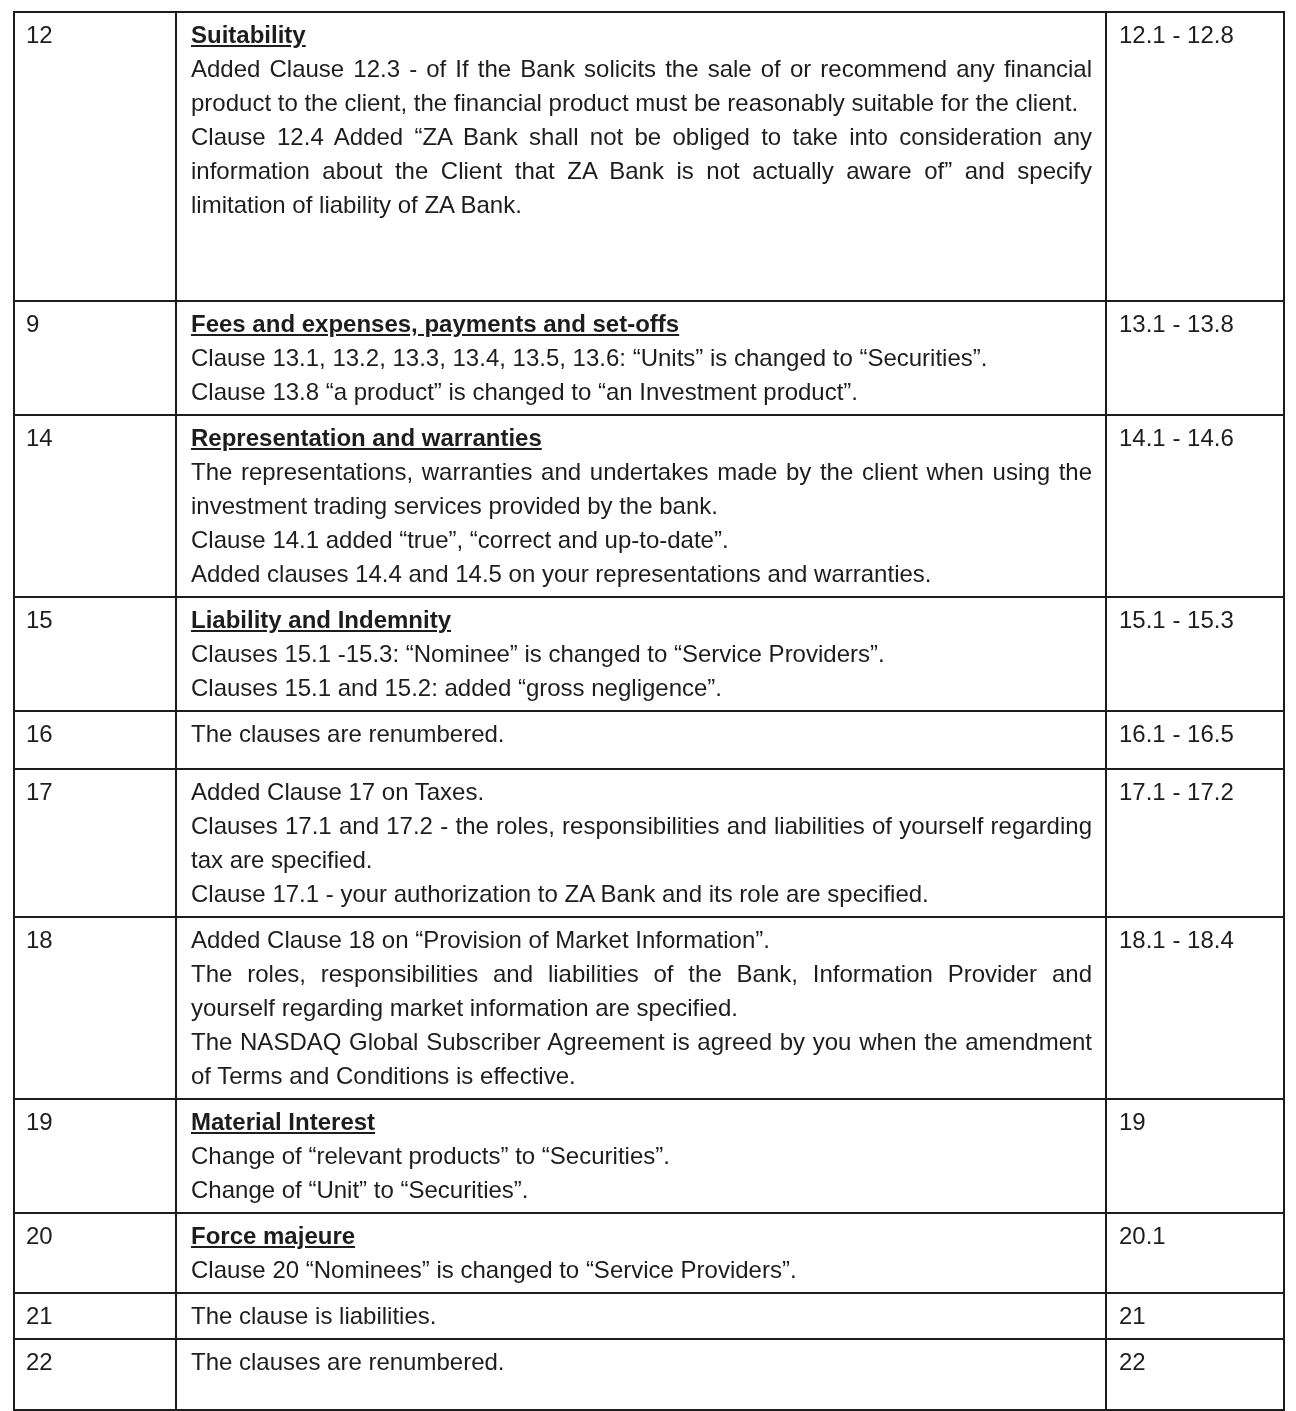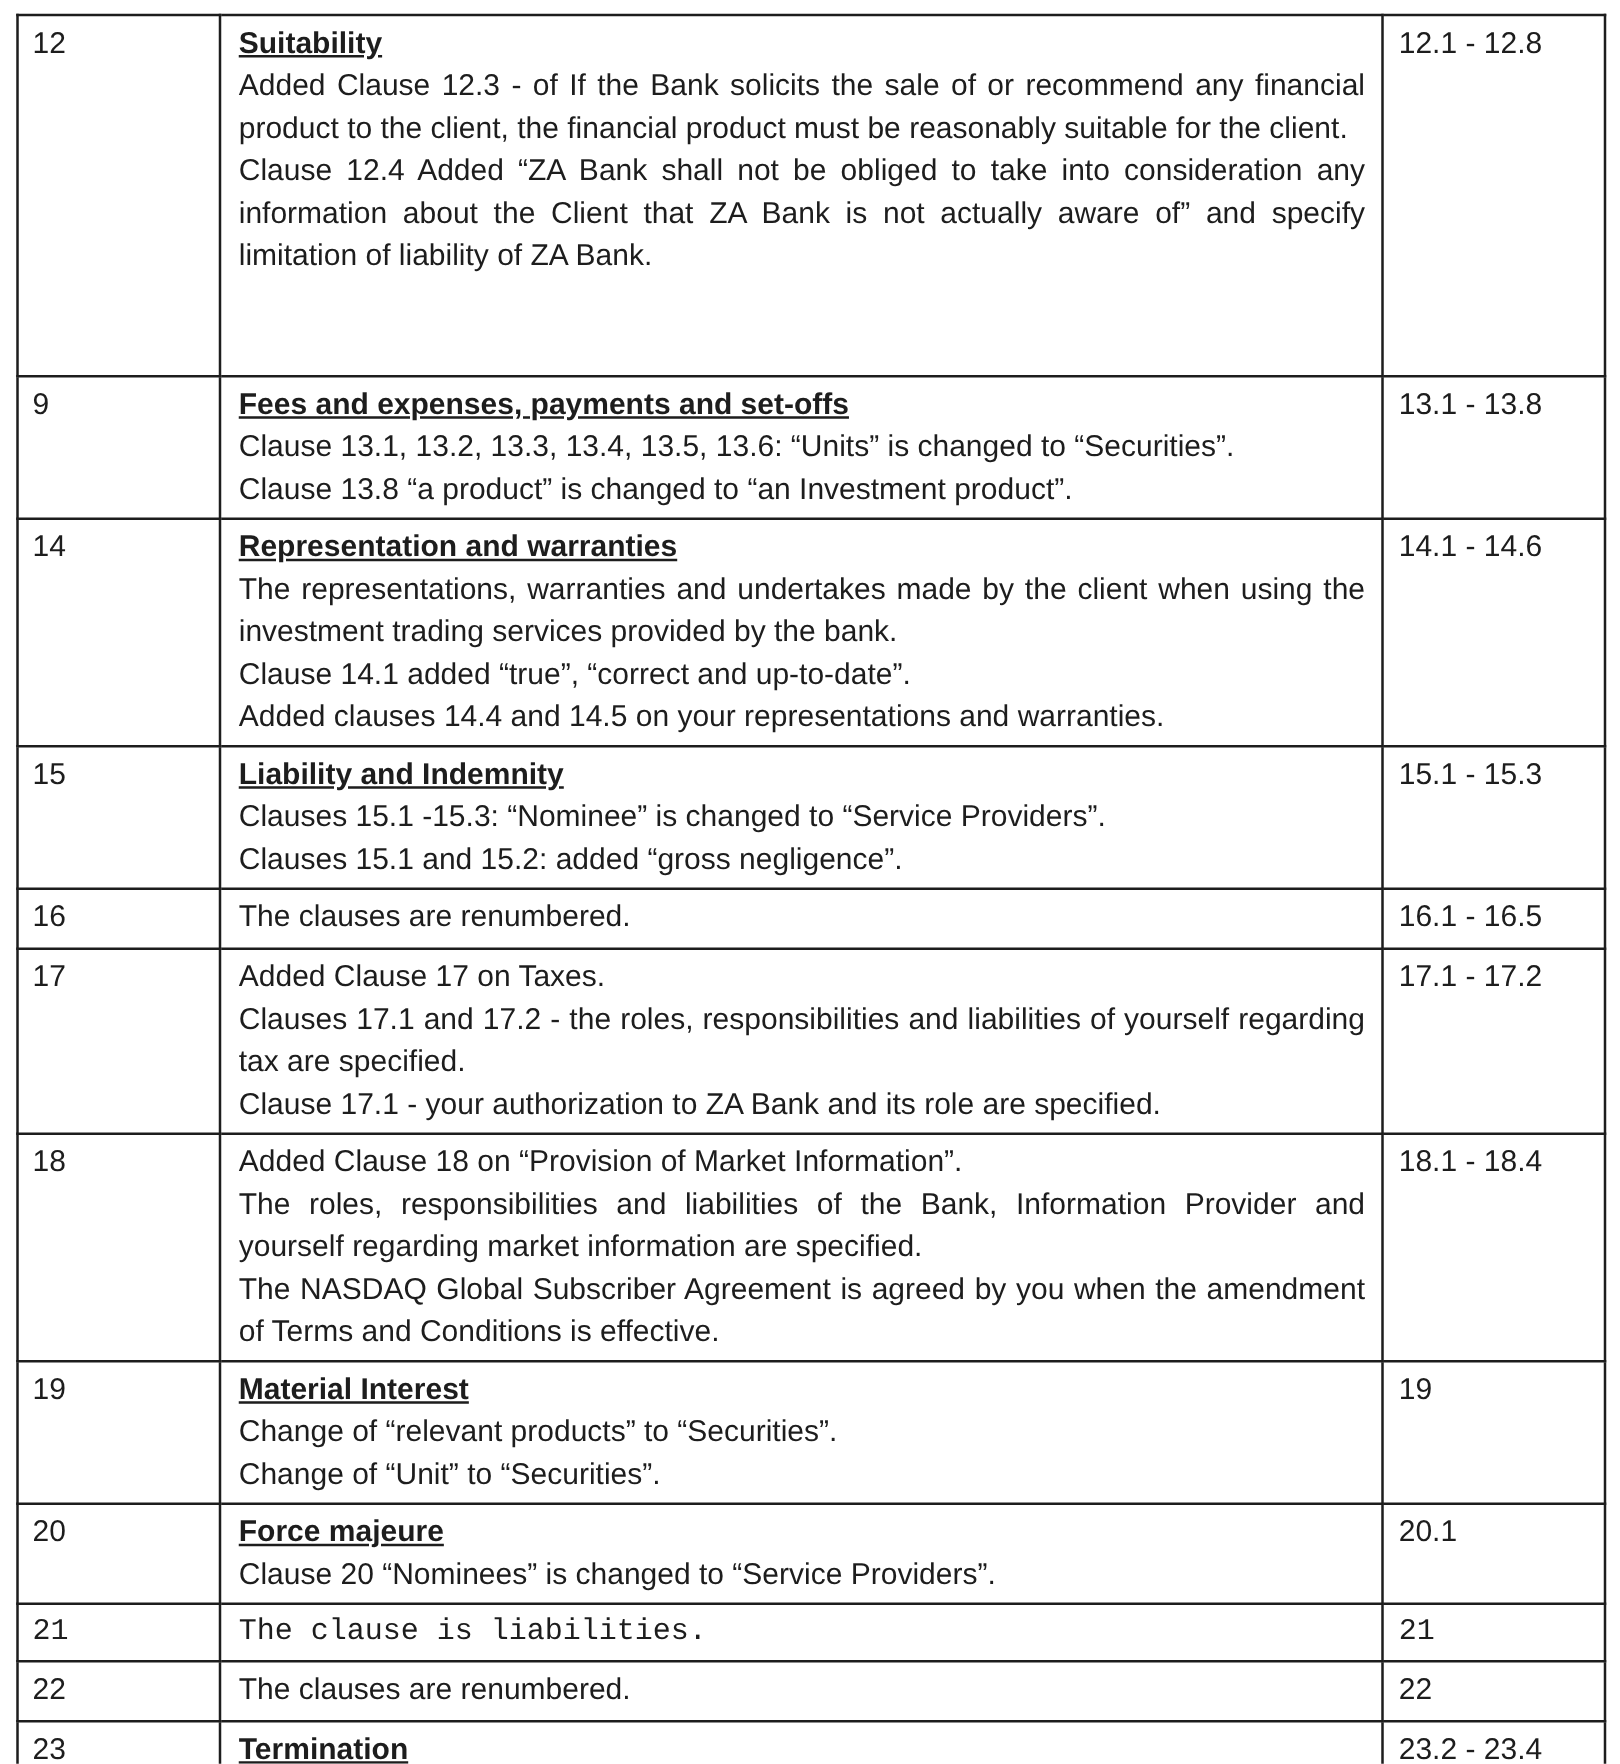--- a/index.html
+++ b/index.html
@@ -36,27 +36,27 @@
   .desc p {
     margin: 0;
     text-align: justify;
   }
   .desc p.title { font-weight: bold; text-align: left; text-decoration: underline; }
   
   tbody tr:nth-child(1)  { height: 289px; }
   tbody tr:nth-child(2)  { height: 102px; }
   tbody tr:nth-child(3)  { height: 171px; }
   tbody tr:nth-child(4)  { height: 100px; }
-  tbody tr:nth-child(5)  { height: 48px;  }
+  tbody tr:nth-child(5)  { height: 58px;  }
   tbody tr:nth-child(6)  { height: 135px; }
   tbody tr:nth-child(7)  { height: 170px; }
   tbody tr:nth-child(8)  { height: 101px; }
   tbody tr:nth-child(9)  { height: 70px;  }
-  tbody tr:nth-child(10) { height: 44px; font-family: Liberation Mono, monospace;  }
-  tbody tr:nth-child(11) { height: 48px;  }
+  tbody tr:nth-child(10) { height: 44px;  }
+  tbody tr:nth-child(11) { height: 71px;  }
   tbody tr:nth-child(12) { height: 69px;  }
   tbody tr:nth-child(13) { height: 56px;  }
 </style>
 </head>
 <body>
 
 <table class="doc-table">
   <colgroup>
     <col style="width:162px">
     <col style="width:930px">

